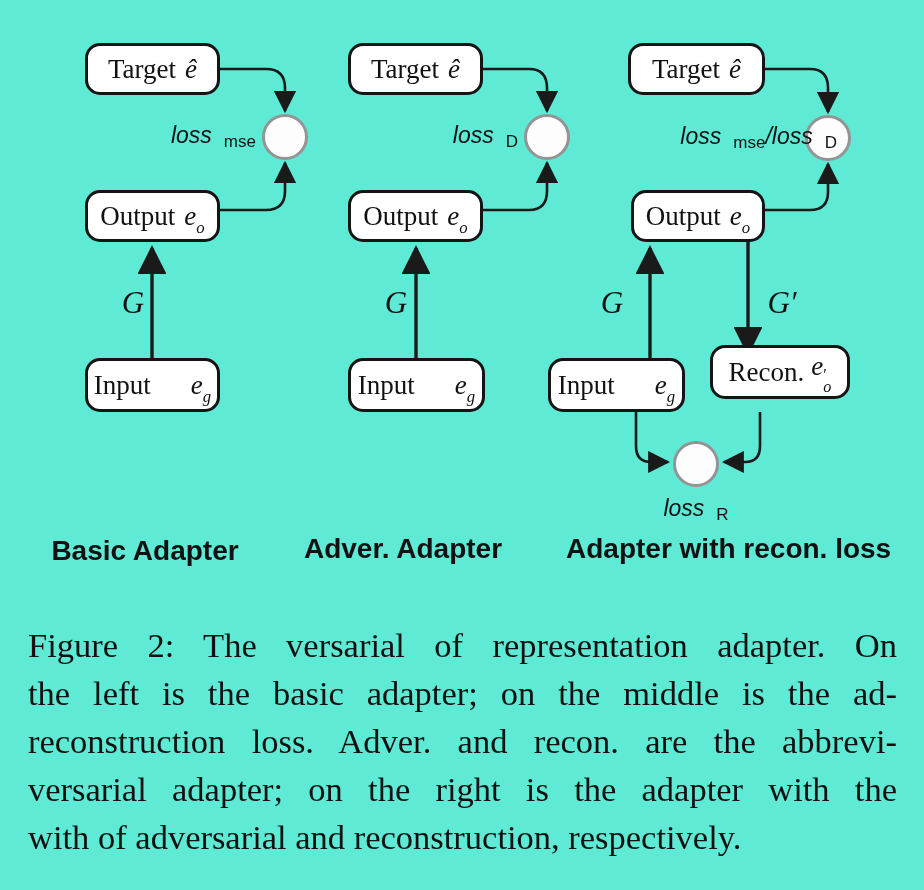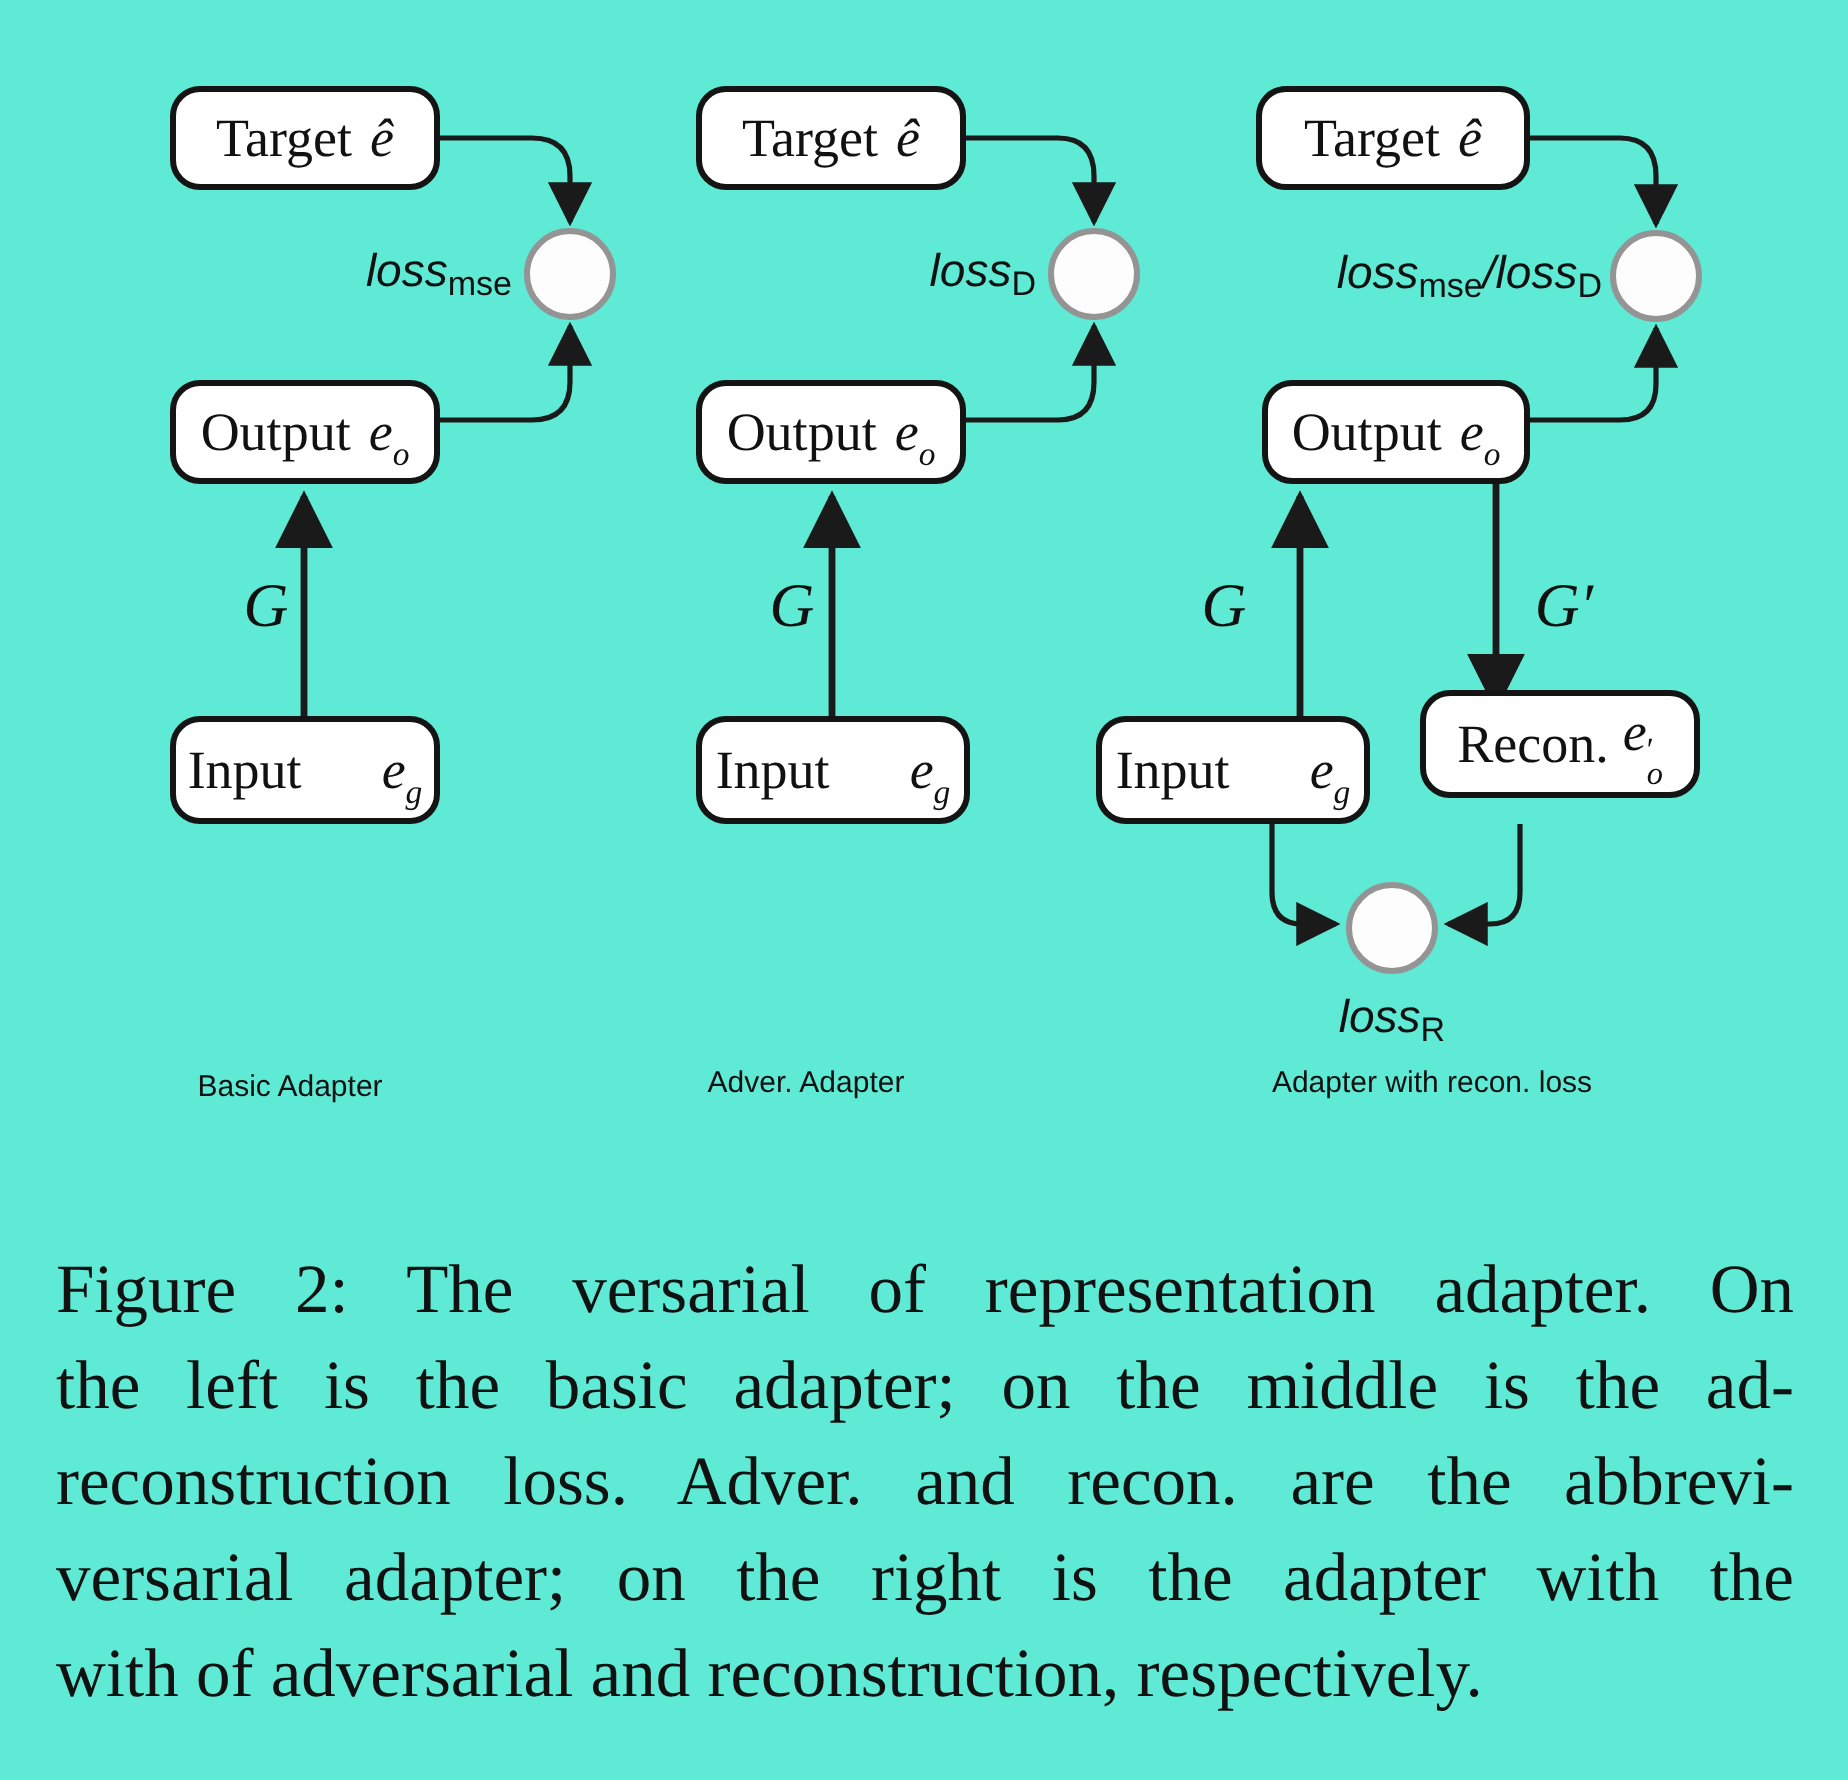--- a/index.html
+++ b/index.html
@@ -69,34 +69,35 @@
     font-size: 23px;
     text-align: right;
     white-space: nowrap;
     z-index: 3;
   }
   .loss-label sub {
     font-style: normal;
     font-size: 0.74em;
     line-height: 0;
     vertical-align: -0.25em;
+    margin-left: 12px;
   }
   .loss-label.centered { text-align: center; }
   .g-label {
     position: absolute;
     font-style: italic;
     font-size: 31px;
     text-align: center;
     z-index: 3;
   }
   .diagram-caption {
     position: absolute;
     font-family: "Liberation Sans", "DejaVu Sans", sans-serif;
-    font-weight: normal;
-    font-size: 15px;
+    font-weight: bold;
+    font-size: 28px;
     text-align: center;
     white-space: nowrap;
     z-index: 3;
   }
   .figure-caption {
     position: absolute;
     left: 28px;
     top: 621px;
     width: 869px;
     font-size: 34.5px;
@@ -181,21 +182,21 @@
   </div>
 
   <div class="diagram-caption" style="left:303px; top:533px; width:200px;">Adver. Adapter</div>
 
   <div class="node" style="left:628px; top:43px; width:137px; height:52px;">
     <span class="w">Target</span>
       <span class="v">ê</span>
   </div>
 
   <div class="loss-circle" style="left:805px; top:115px;"></div>
-  <div class="loss-label" style="left:636px; top:123px; width:165px;">
+  <div class="loss-label" style="left:672px; top:123px; width:165px;">
     <span>loss</span><sub>mse</sub><span>/loss</span><sub>D</sub>
   </div>
 
   <div class="node" style="left:631px; top:190px; width:134px; height:52px;">
     <span class="w">Output</span>
       <span class="v"><span>e</span><sub>o</sub></span>
   </div>
 
   <div class="g-label" style="left:582px; top:285px; width:60px;">G</div>
   <div class="g-label" style="left:752px; top:285px; width:60px;">G′</div>

